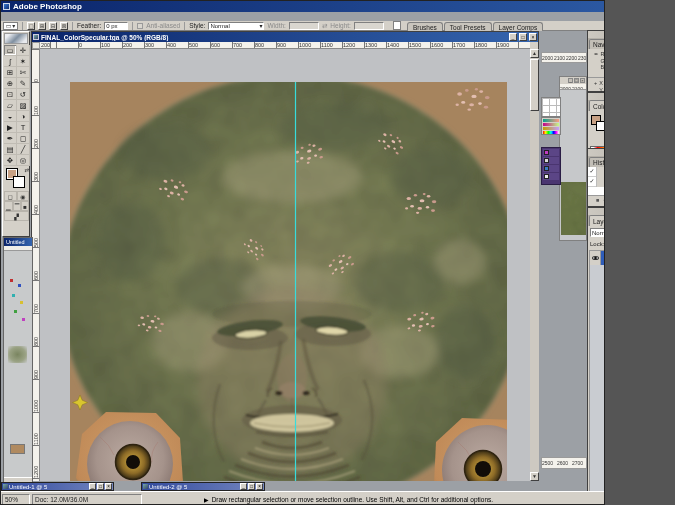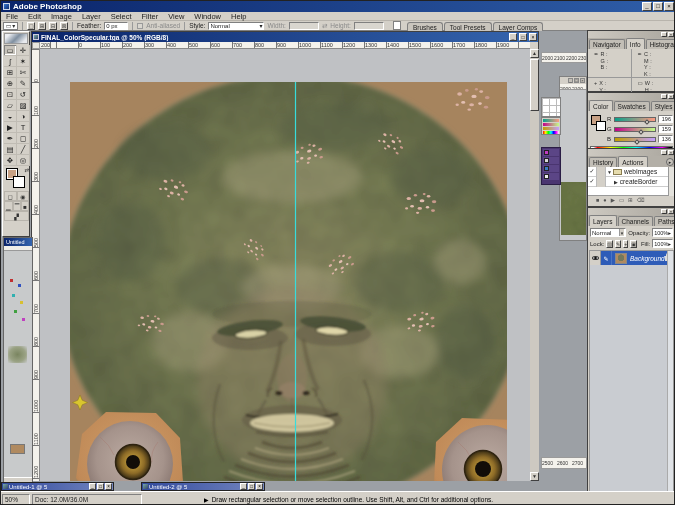--- a/index.html
+++ b/index.html
@@ -1,17 +1,17 @@
 <!DOCTYPE html>
 <html><head>
 <meta charset="utf-8">
 <style>
 *{margin:0;padding:0;box-sizing:border-box;font-family:"Liberation Sans",sans-serif;}
 body{background:#555;}
-.screen{position:relative;width:675px;height:505px;background:#9ca0a5;overflow:hidden;border:1px solid #222;}
+.screen{position:relative;width:605px;height:505px;background:#9ca0a5;overflow:hidden;border:1px solid #222;}
 
 .tbar{position:absolute;left:0;top:0;width:675px;height:11px;background:linear-gradient(90deg,#0a246a,#2f5ea8);display:flex;align-items:center;padding:0 2px;gap:3px;}
 .appico{width:7px;height:7px;background:linear-gradient(135deg,#3b7ad0,#0c2a70);border:1px solid #cfd8ea;}
 .ttl{color:#fff;font-size:8px;font-weight:bold;line-height:10px;}
 .wbtns{margin-left:auto;display:flex;gap:1px;}
 .wbtn{width:10px;height:9px;background:#d4d0c8;border:1px solid;border-color:#fff #404040 #404040 #fff;font-size:6px;line-height:7px;text-align:center;color:#000;}
 .menubar{position:absolute;left:0;top:11px;width:675px;height:9px;background:#d4d0c8;display:flex;align-items:center;border-bottom:1px solid #b8b4ac;}
 .mitem{font-size:7.5px;color:#222;padding:0 5px;line-height:9px;}
 .opts{position:absolute;left:0;top:20px;width:675px;height:10px;background:#d4d0c8;display:flex;align-items:center;gap:3px;padding:0 2px;border-bottom:1px solid #808080;}
 .toolprev{width:15px;height:8px;background:#fff;border:1px solid #808080;font-size:6px;line-height:6px;text-align:center;color:#333;display:flex;align-items:center;justify-content:center;gap:1px;}
@@ -168,31 +168,20 @@
   <div class="tbar">
     <span class="appico"></span>
     <span class="ttl">Adobe Photoshop</span>
     <span class="wbtns">
       <span class="wbtn">_</span>
       <span class="wbtn">□</span>
       <span class="wbtn">×</span>
     </span>
   </div>
 
-  <div class="menubar">
-    <span class="mitem">File</span>
-    <span class="mitem">Edit</span>
-    <span class="mitem">Image</span>
-    <span class="mitem">Layer</span>
-    <span class="mitem">Select</span>
-    <span class="mitem">Filter</span>
-    <span class="mitem">View</span>
-    <span class="mitem">Window</span>
-    <span class="mitem">Help</span>
-  </div>
 
   <div class="opts">
     <span class="toolprev">
         <span>▭</span>
         <span>▾</span>
       </span>
     <span class="sep"></span>
     <span class="modebox">▢</span>
     <span class="modebox">⊞</span>
     <span class="modebox">⊟</span>

